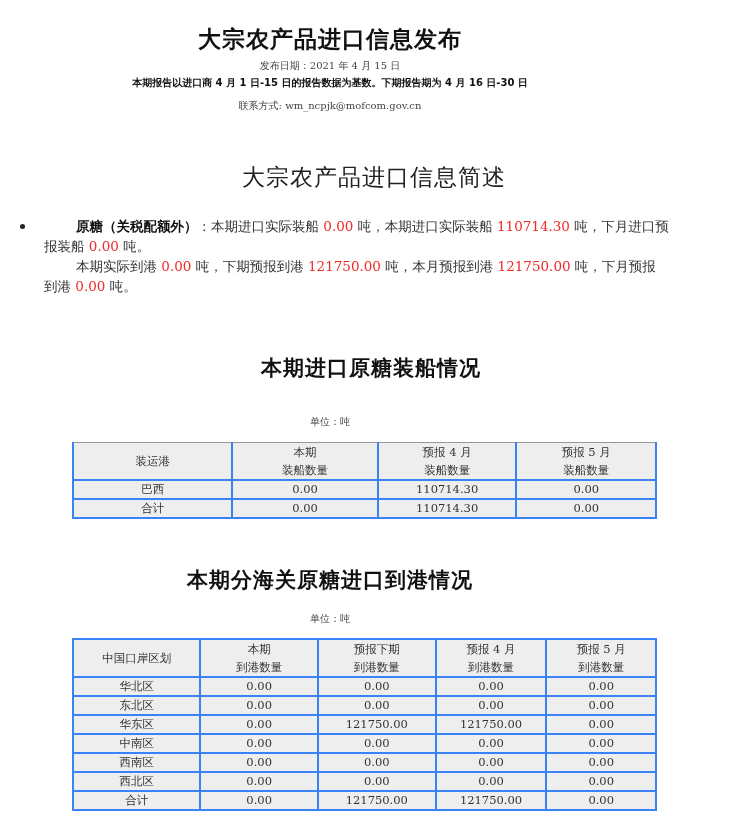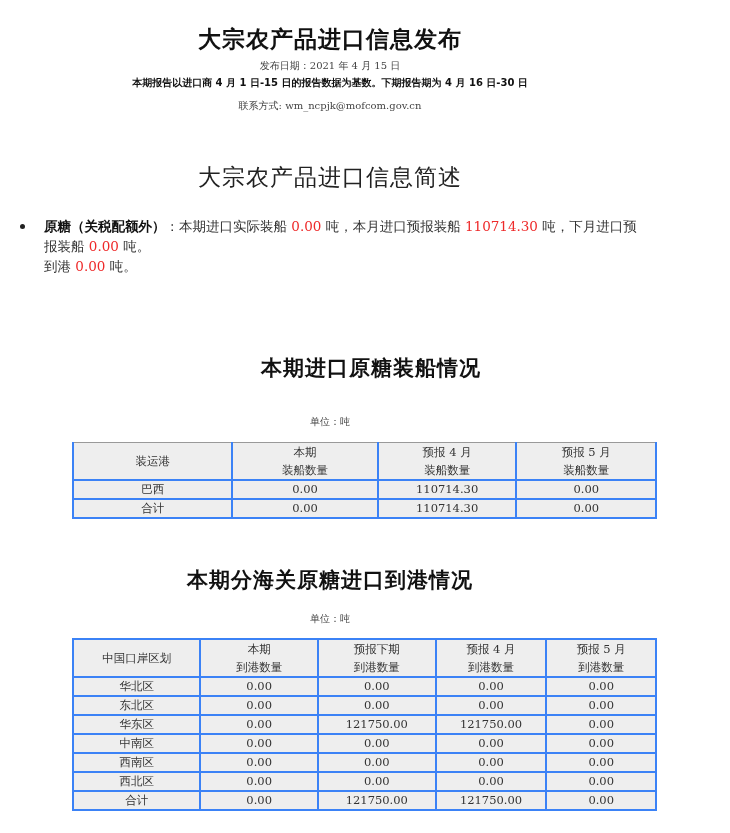--- a/index.html
+++ b/index.html
@@ -14,31 +14,31 @@
     font-size: 23px; font-weight: bold; color: #111; letter-spacing: 1px;
   }
   .pubdate { top: 59px; font-size: 10px; color: #444; }
   .period {
     top: 76px; font-family: "DejaVu Sans", "Liberation Sans", sans-serif;
     font-size: 10px; font-weight: bold; color: #111;
   }
   .contact { top: 99px; font-size: 10px; color: #444; }
   .title-summary {
     top: 162px; font-family: "DejaVu Sans", "Liberation Sans", sans-serif;
-    font-size: 23px; color: #222; letter-spacing: 1px;
+    font-size: 23px; color: #222; letter-spacing: 1px; margin-left: 44px;
   }
   .summary {
     position: absolute; left: 44px; top: 216px; width: 682px;
     font-size: 13.5px; line-height: 20px; color: #333;
   }
   .summary .bullet {
     position: absolute; left: -24px; top: 8px; width: 5px; height: 5px;
     border-radius: 50%; background: #222;
   }
-  .summary .label { font-family: "DejaVu Sans", "Liberation Sans", sans-serif; font-weight: bold; color: #111; }
+  .summary .label { font-family: "DejaVu Sans", "Liberation Sans", sans-serif; font-weight: bold; color: #111; margin-left: 32px; }
   .summary .red { color: #ee2a2a; }
   .summary .indent { padding-left: 32px; }
   .sec-title {
     font-family: "DejaVu Sans", "Liberation Sans", sans-serif;
     font-size: 21px; font-weight: bold; color: #111; letter-spacing: 1px;
   }
   .unit { font-size: 10px; color: #444; }
   table.data {
     position: absolute; left: 72px; border-collapse: collapse;
     font-size: 11.5px; color: #333; background: #f9a8d4;
@@ -57,22 +57,23 @@
 <body>
 
 <div class="center title-main">大宗农产品进口信息发布</div>
 <div class="center pubdate">发布日期：2021 年 4 月 15 日</div>
 <div class="center period">本期报告以进口商 4 月 1 日-15 日的报告数据为基数。下期报告期为 4 月 16 日-30 日</div>
 <div class="center contact">联系方式: wm_ncpjk@mofcom.gov.cn</div>
 
 <div class="center title-summary">大宗农产品进口信息简述</div>
 <div class="summary">
   <span class="bullet"></span>
-  <div><span class="label">原糖（关税配额外）</span><span>：本期进口实际装船 </span><span class="red">0.00</span><span> 吨，本月进口预报装船 </span><span class="red">110714.30</span><span> 吨，下月进口预</span></div>
+  <div><span class="label">原糖（关税配额外）</span><span>：本期进口实际装船 </span><span class="red">0.00</span><span> 吨，本期进口实际装船 </span><span class="red">110714.30</span><span> 吨，下月进口预</span></div>
   <div><span>报装船 </span><span class="red">0.00</span><span> 吨。</span></div>
+  <div class="indent"><span>本期实际到港 </span><span class="red">0.00</span><span> 吨，下期预报到港 </span><span class="red">121750.00</span><span> 吨，本月预报到港 </span><span class="red">121750.00</span><span> 吨，下月预报</span></div>
   <div><span>到港 </span><span class="red">0.00</span><span> 吨。</span></div>
 </div>
 
 <div class="center sec-title" style="top:354px;padding-left:41px;">本期进口原糖装船情况</div>
 <div class="center unit" style="top:415px;">单位：吨</div>
 <table class="data" id="t1">
   <colgroup>
       <col style="width:160px">
       <col style="width:146px">
       <col style="width:139px">

